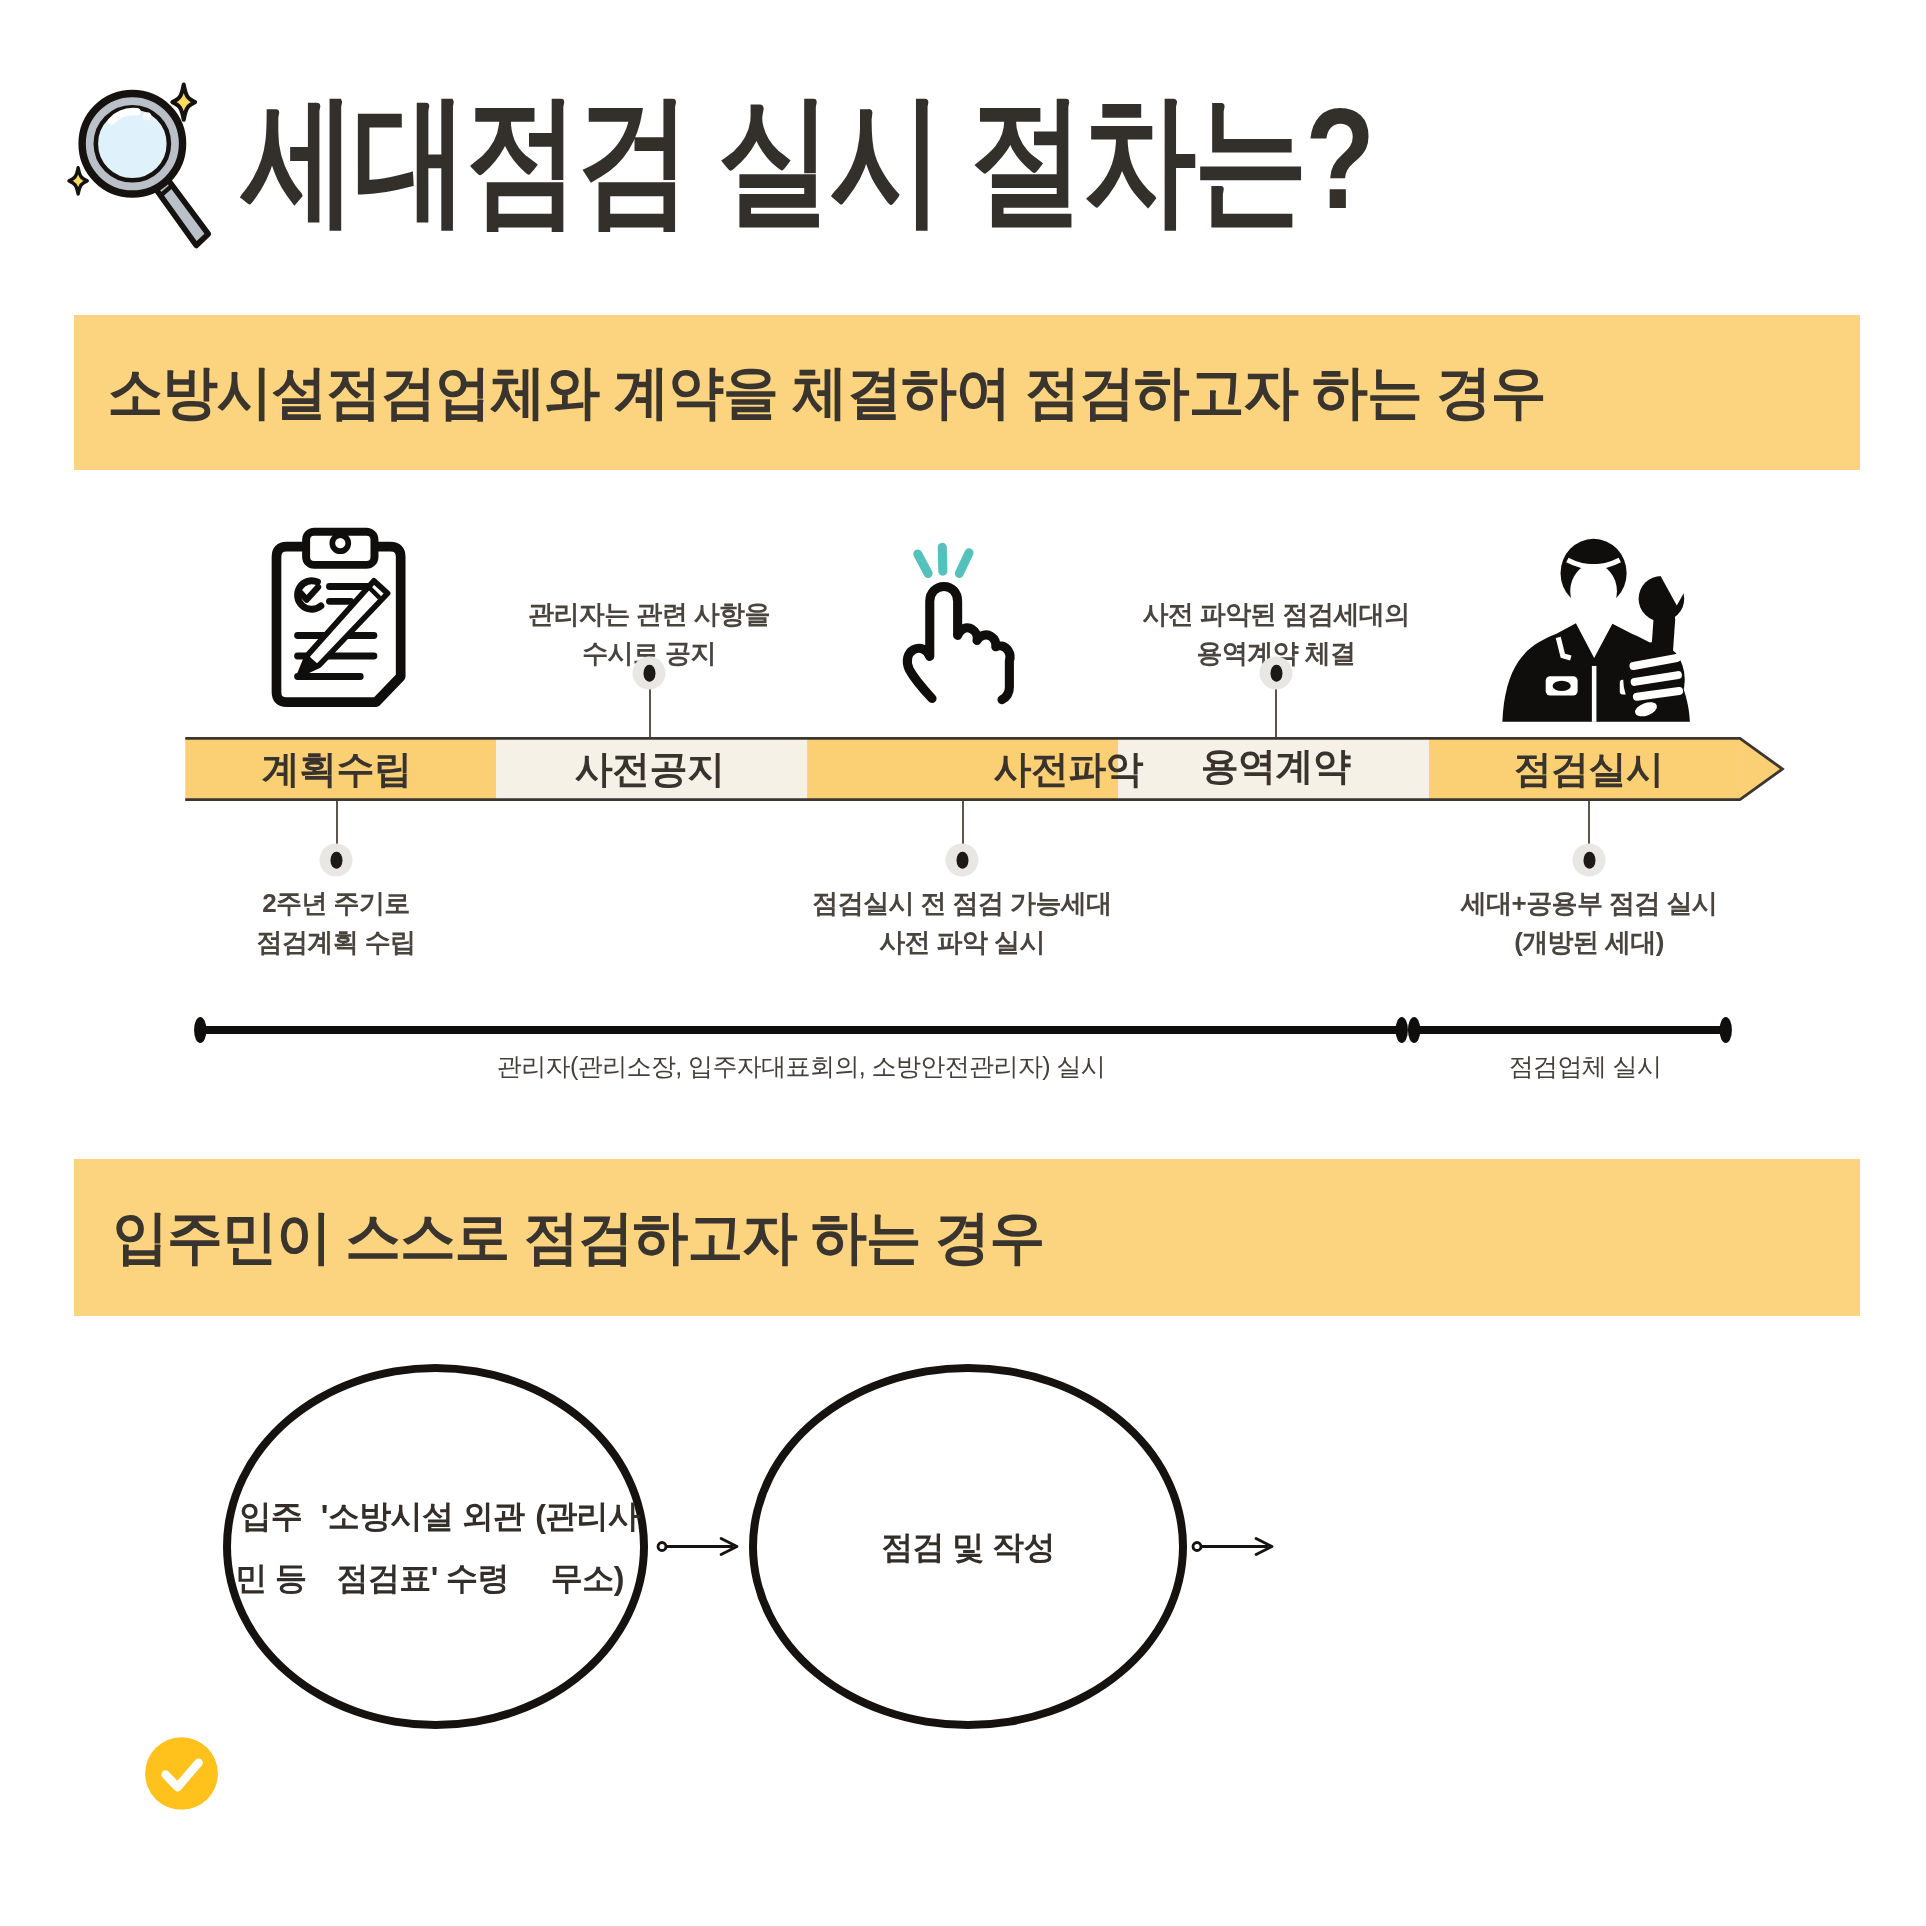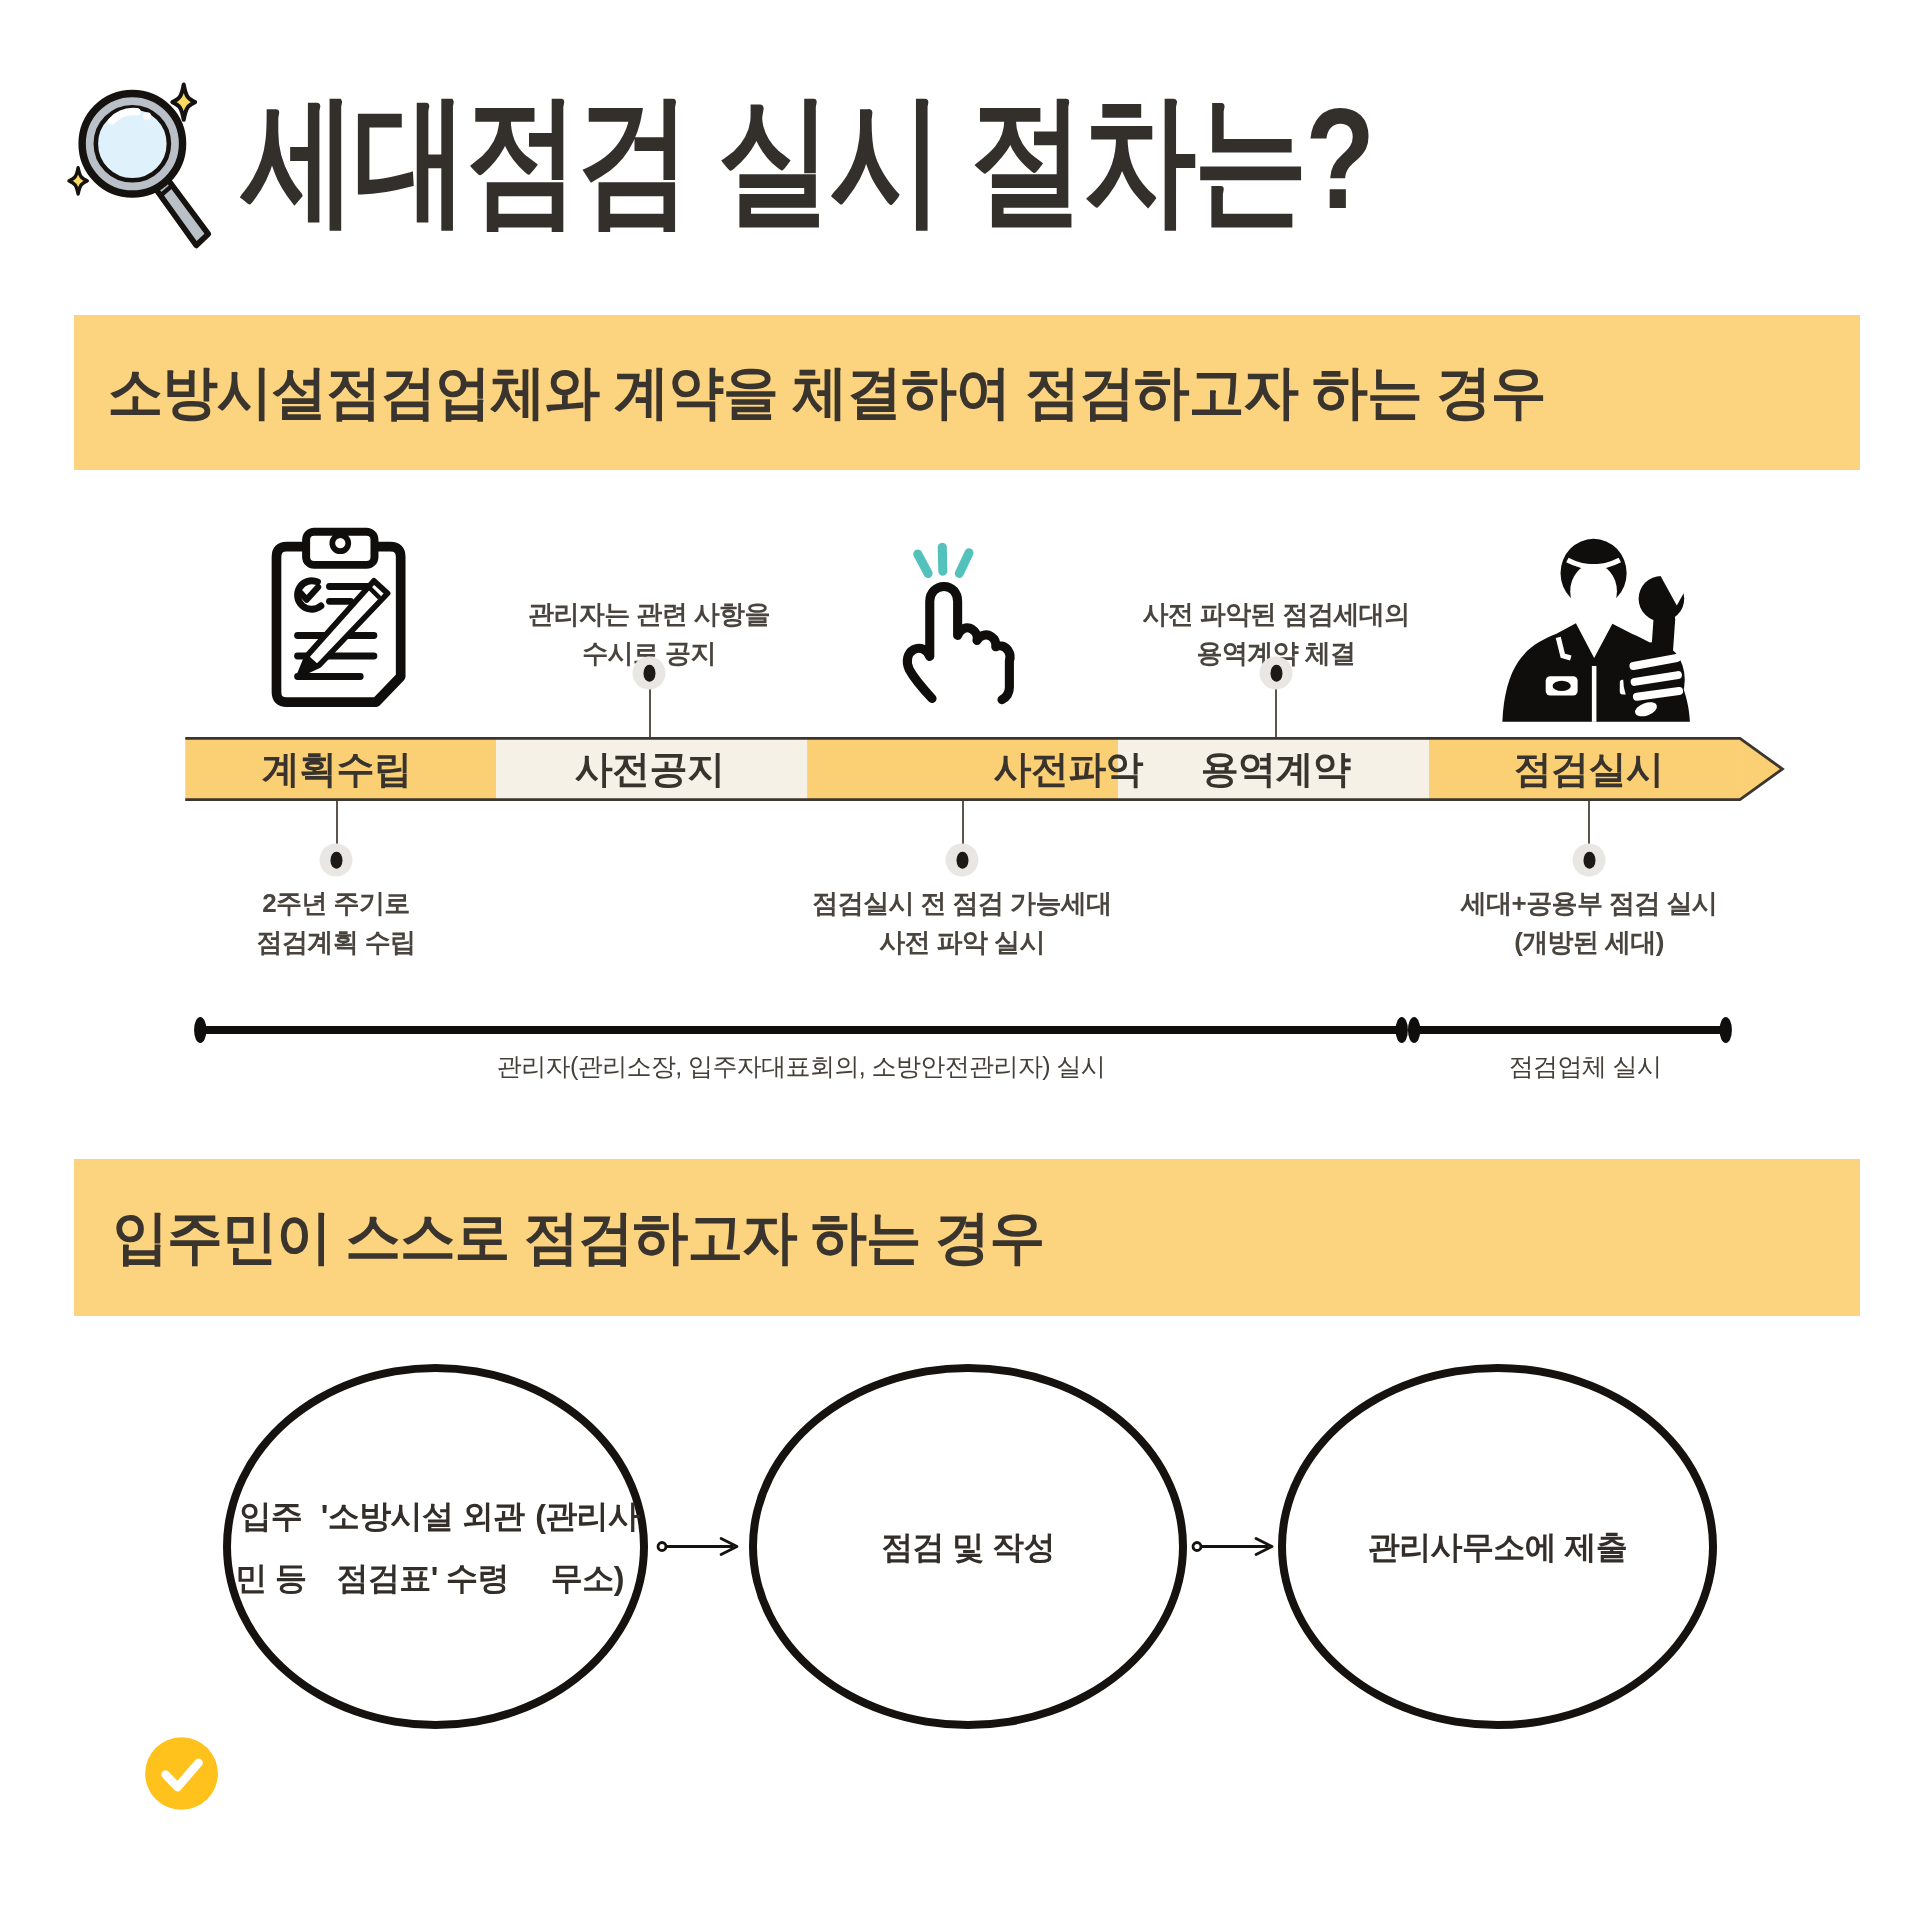--- a/index.html
+++ b/index.html
@@ -187,21 +187,21 @@
     <rect x="549" y="0" width="549" height="113" fill="#F5F1E7"></rect>
     <rect x="1098" y="0" width="549" height="113" fill="#FBCF73"></rect>
     <rect x="1647" y="0" width="549" height="113" fill="#F5F1E7"></rect>
     <rect x="2196" y="0" width="549" height="113" fill="#FBCF73"></rect>
     <path d="M2745 0 L2822 56.5 L2745 113 Z" fill="#FBCF73"></path>
     <path d="M0 2.5 L2745 2.5 L2820 56.5 L2745 110.5 L0 110.5" fill="none" stroke="#3B362F" stroke-width="5"></path>
   </svg>
   <div class="abs step-label" style="left:180px;">계획수립</div>
   <div class="abs step-label" style="left:493px;">사전공지</div>
   <div class="abs step-label" style="left:830px;text-align:right;">사전파악</div>
-  <div class="abs step-label" style="left:1119px;">용역계약</div>
+  <div class="abs step-label" style="left:1119px;font-family:Liberation Mono, monospace;">용역계약</div>
   <div class="abs step-label" style="left:1432px;">점검실시</div>
 
   <div class="abs tl-note note-below" style="left:336px;">
     <div>2주년 주기로</div>
     <div>점검계획 수립</div>
   </div>
   <div class="abs tl-note note-below" style="left:962px;">
     <div>점검실시 전 점검 가능세대</div>
     <div>사전 파악 실시</div>
   </div>
@@ -236,23 +236,20 @@
     <path d="M114 8 L142 22 L114 36" fill="none" stroke="#15120f" stroke-width="5" stroke-linecap="round" stroke-linejoin="round"></path>
   </svg>
   <div class="abs oval" id="oval2">
     <div>점검 및 작성</div>
   </div>
   <svg class="abs" style="left:1191px; top:1534px;" width="87" height="25" viewBox="0 0 152 44">
     <circle cx="10" cy="22" r="7" fill="none" stroke="#15120f" stroke-width="5"></circle>
     <line x1="17" y1="22" x2="136" y2="22" stroke="#15120f" stroke-width="5"></line>
     <path d="M114 8 L142 22 L114 36" fill="none" stroke="#15120f" stroke-width="5" stroke-linecap="round" stroke-linejoin="round"></path>
   </svg>
-  <div class="abs oval" id="oval3">
-    <div>관리사무소에 제출</div>
-  </div>
 
   <svg class="abs" style="left:144px; top:1736px;" width="75" height="75" viewBox="0 0 132 132">
     <circle cx="66" cy="66" r="64" fill="#FFC21C"></circle>
     <path d="M38 68 L59 90 L96 47" fill="none" stroke="#ffffff" stroke-width="15" stroke-linecap="round" stroke-linejoin="round"></path>
   </svg>
 
 </div>
 
 
 </body></html>

